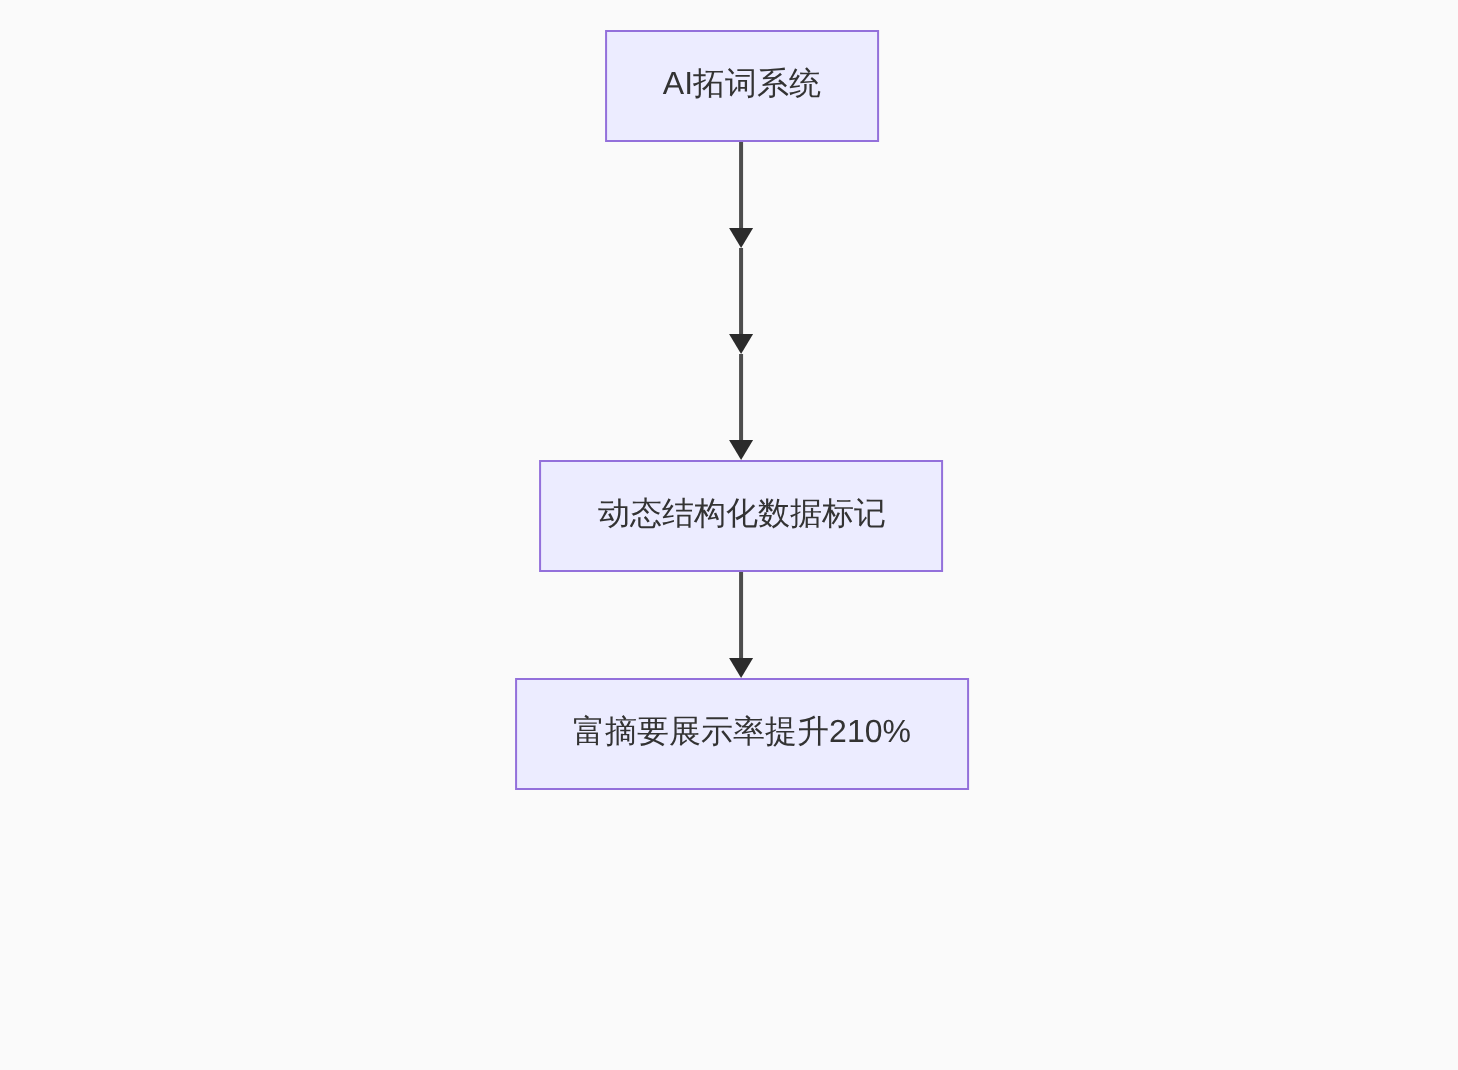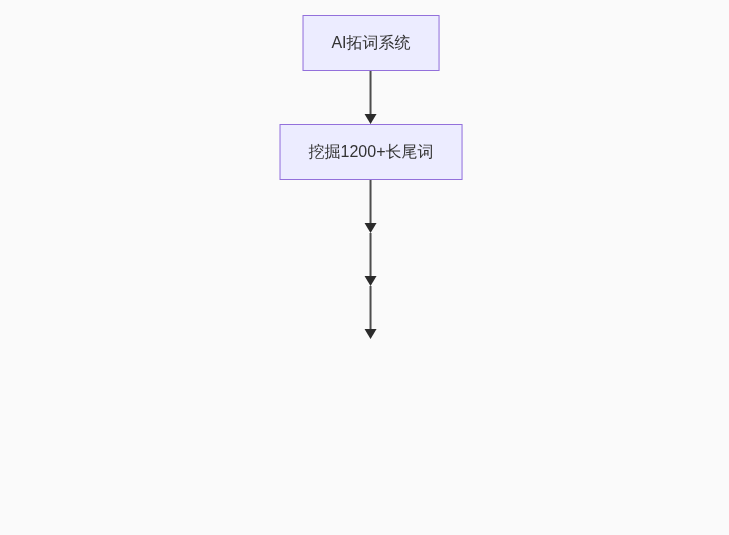--- a/index.html
+++ b/index.html
@@ -77,36 +77,39 @@
 
     <div class="node">
       <span class="node-label">AI拓词系统</span>
     </div>
 
     <div class="arrow">
       <div class="arrow-shaft"></div>
       <div class="arrow-head"></div>
     </div>
 
-    <div class="node">
-      <span class="node-label">挖掘1200+长尾词</span>
-    </div>
 
     <div class="arrow">
       <div class="arrow-shaft"></div>
       <div class="arrow-head"></div>
     </div>
 
 
     <div class="arrow">
       <div class="arrow-shaft"></div>
       <div class="arrow-head"></div>
     </div>
 
+    <div class="node">
+      <span class="node-label">动态结构化数据标记</span>
+    </div>
 
     <div class="arrow">
       <div class="arrow-shaft"></div>
       <div class="arrow-head"></div>
     </div>
 
+    <div class="node">
+      <span class="node-label">富摘要展示率提升210%</span>
+    </div>
 
   </div>
 </div>
 
 </body></html>

